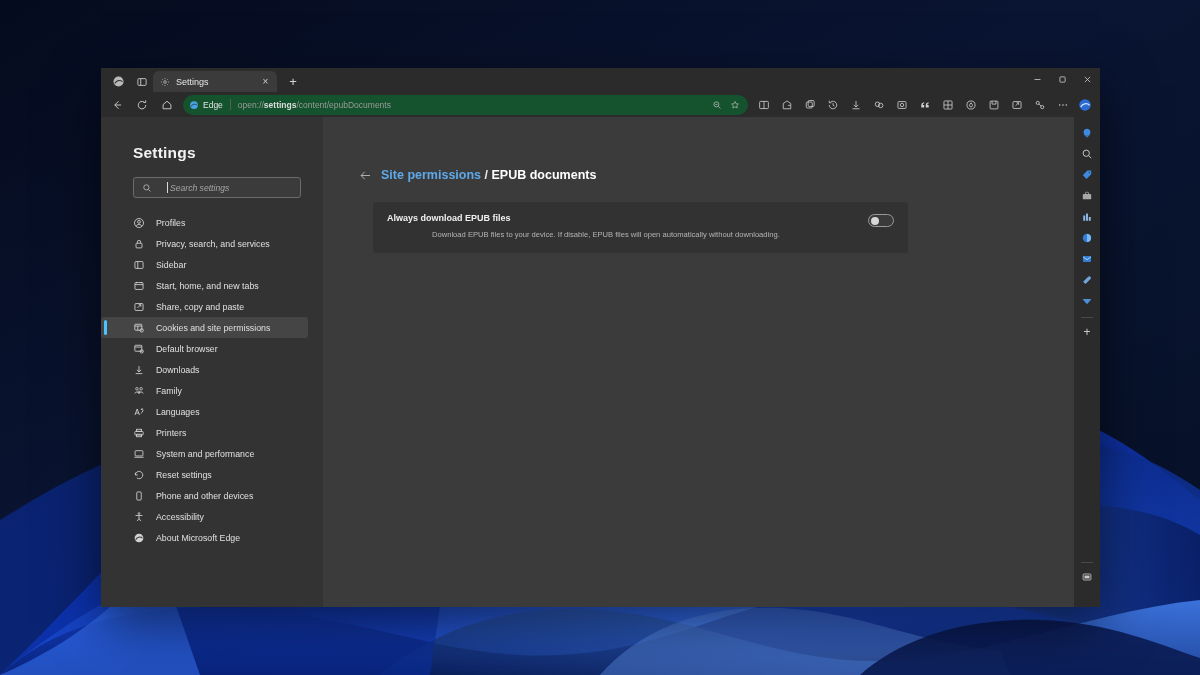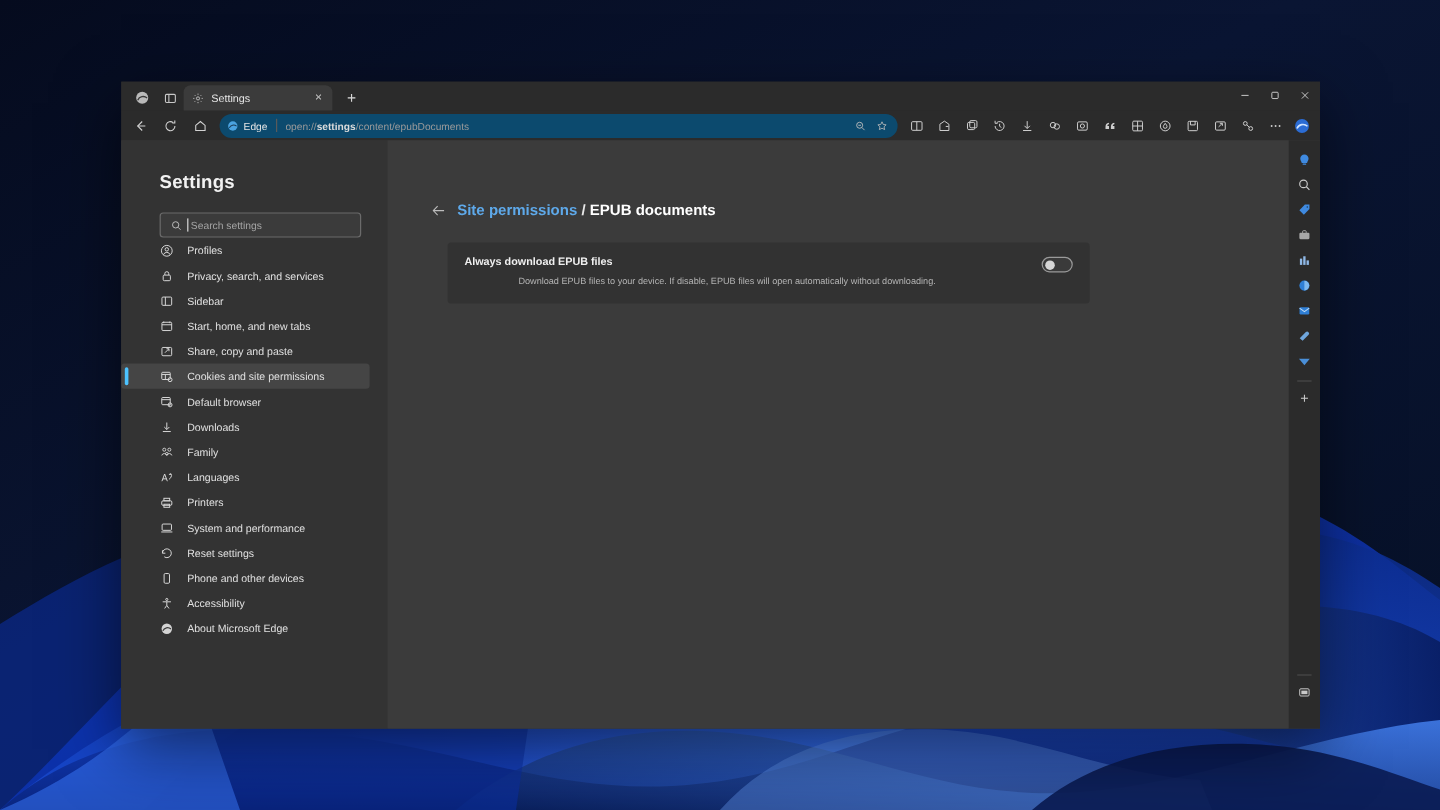--- a/index.html
+++ b/index.html
@@ -39,21 +39,21 @@
 
   .wincontrols { position: absolute; right: 0; top: 0; display: flex; height: 22px; }
   .wc { width: 25px; height: 22px; display: flex; align-items: center; justify-content: center; color: #d8d8d8; }
   .wc svg { width: 9px; height: 9px; }
 
   
   .navbar { height: 25px; display: flex; align-items: center; padding: 0 4px 0 3px; background: #2b2b2b; gap: 0; }
   .navbtn { width: 25px; height: 21px; display: flex; align-items: center; justify-content: center; color: #d2d2d2; border-radius: 4px; flex: 0 0 auto; }
   .navbtn svg { width: 12px; height: 12px; }
   .omnibox {
-    flex: 1 1 auto; height: 20px; background: #0c4a6e; border-radius: 11px;
+    flex: 1 1 auto; height: 20px; background: #14532d; border-radius: 11px;
     display: flex; align-items: center; padding: 0 4px 0 6px; margin: 0 4px; min-width: 0;
   }
   .omnibox .edgebadge { display: flex; align-items: center; gap: 4px; color: #e4e4e4; font-size: 8.5px; flex: 0 0 auto; }
   .omnibox .edgebadge svg { width: 10px; height: 10px; }
   .omnibox .vsep { width: 1px; height: 11px; background: #5a5a5a; margin: 0 7px; flex: 0 0 auto; }
   .urltext { font-size: 8.5px; color: #9a9a9a; white-space: nowrap; overflow: hidden; text-overflow: ellipsis; flex: 1 1 auto; }
   .urltext b { color: #dcdcdc; font-weight: 700; }
   .ob-actions { display: flex; align-items: center; gap: 0; flex: 0 0 auto; }
   .obbtn { width: 18px; height: 18px; display: flex; align-items: center; justify-content: center; color: #bdbdbd; border-radius: 50%; }
   .obbtn svg { width: 10px; height: 10px; }
@@ -71,25 +71,25 @@
   .managed svg { width: 9px; height: 9px; color: #d4d4d4; }
   .managed a { color: #6cb0f0; text-decoration: underline; }
 
   
   .page { display: flex; height: 497px; background: #3b3b3b; position: relative; }
 
   
   .settings-nav { width: 222px; background: #333333; padding: 27px 0 0 0; flex: 0 0 auto; position: relative; }
   .settings-title { font-size: 15.5px; font-weight: 700; color: #f2f2f2; padding: 0 0 0 32px; letter-spacing: .2px; }
   .searchwrap { margin: 15px 22px 0 32px; height: 21px; border: 1px solid #6b6b6b; border-radius: 3px; background: #3b3b3b;
-                display: flex; align-items: center; gap: 7px; padding: 0 8px; }
+                display: flex; align-items: center; gap: 18px; padding: 0 8px; font-style: italic; }
   .searchwrap svg { width: 10px; height: 10px; color: #bdbdbd; flex: 0 0 auto; }
   .searchwrap .ph { font-size: 8.6px; color: #a5a5a5; position: relative; }
   .searchwrap .ph::before { content: ""; position: absolute; left: -3px; top: -1px; width: 1px; height: 11px; background: #d9d9d9; }
-  .navlist { }
+  .navlist { margin-top: 14px; }
   .navitem {
     position: relative; display: flex; align-items: center; gap: 11px; height: 21px;
     padding-left: 32px; margin: 0 15px 0 0; font-size: 8.8px; color: #e0e0e0; border-radius: 3px;
   }
   .navitem + .navitem { margin-top: 0; }
   .navitem .ico { width: 12px; height: 12px; display: flex; align-items: center; justify-content: center; color: #d8d8d8; flex: 0 0 auto; }
   .navitem .ico svg { width: 12px; height: 12px; }
   .navitem.selected { background: #454545; }
   .navitem.selected::before { content: ""; position: absolute; left: 3px; top: 3px; bottom: 3px; width: 2.5px; background: #4cc2ff; border-radius: 2px; }
 

